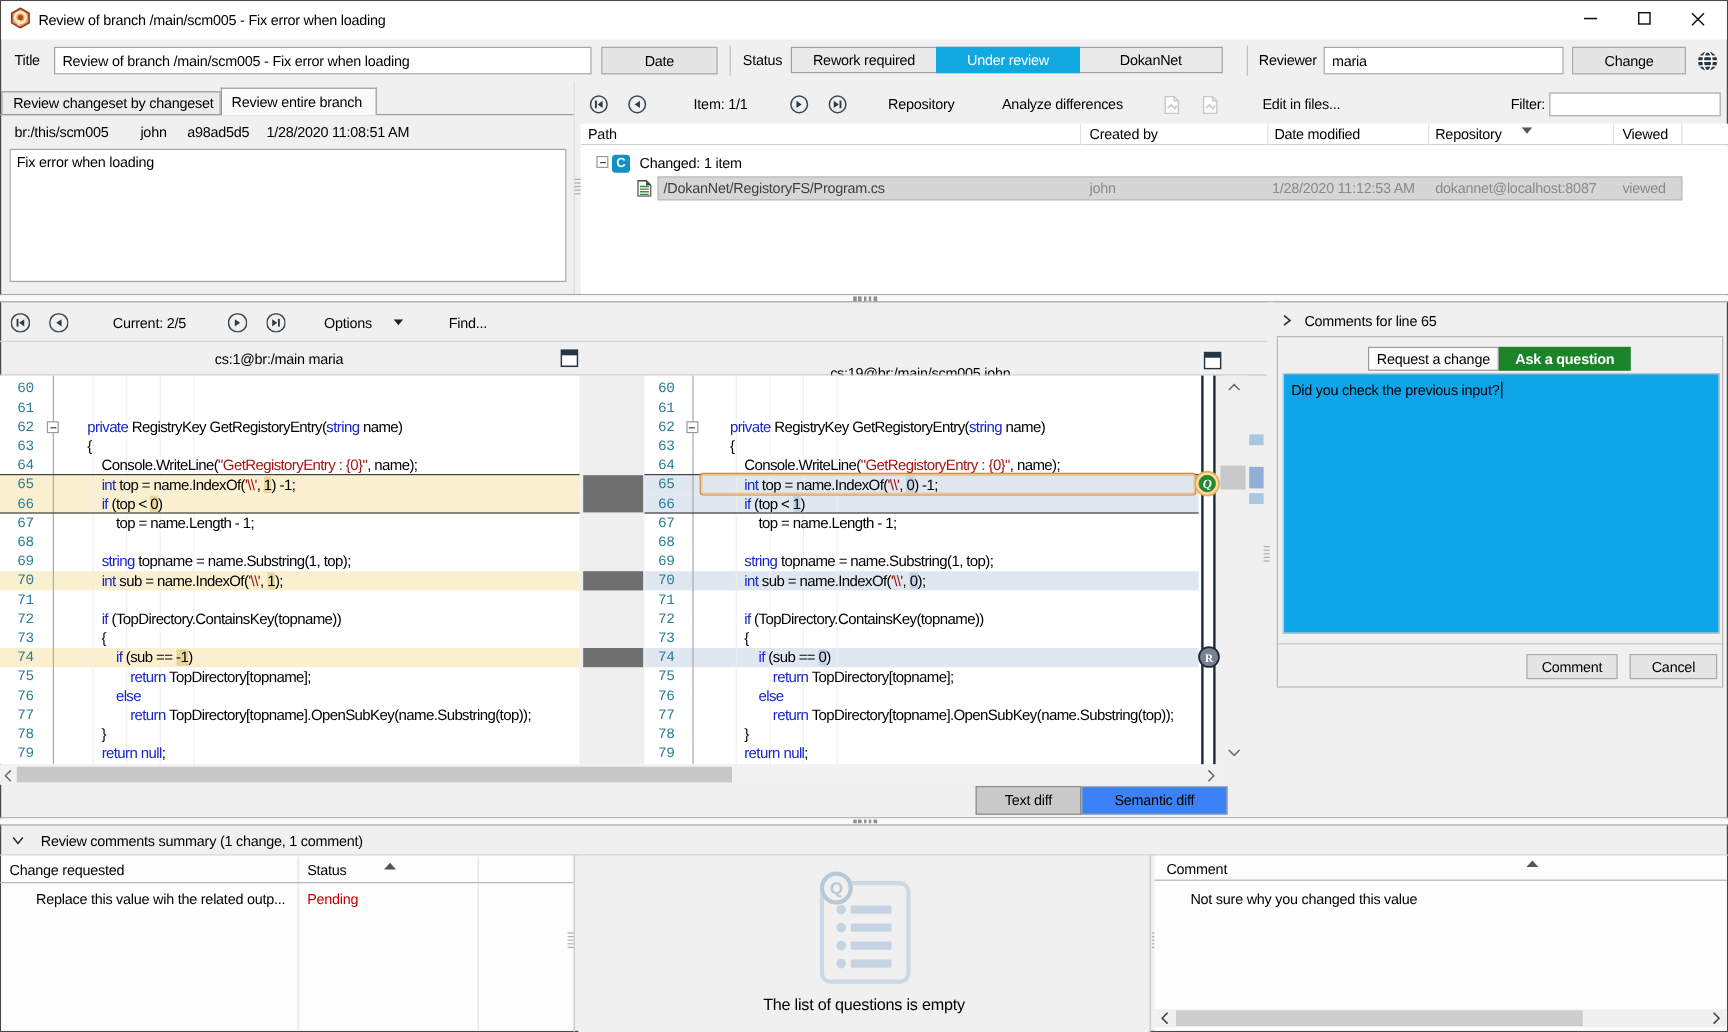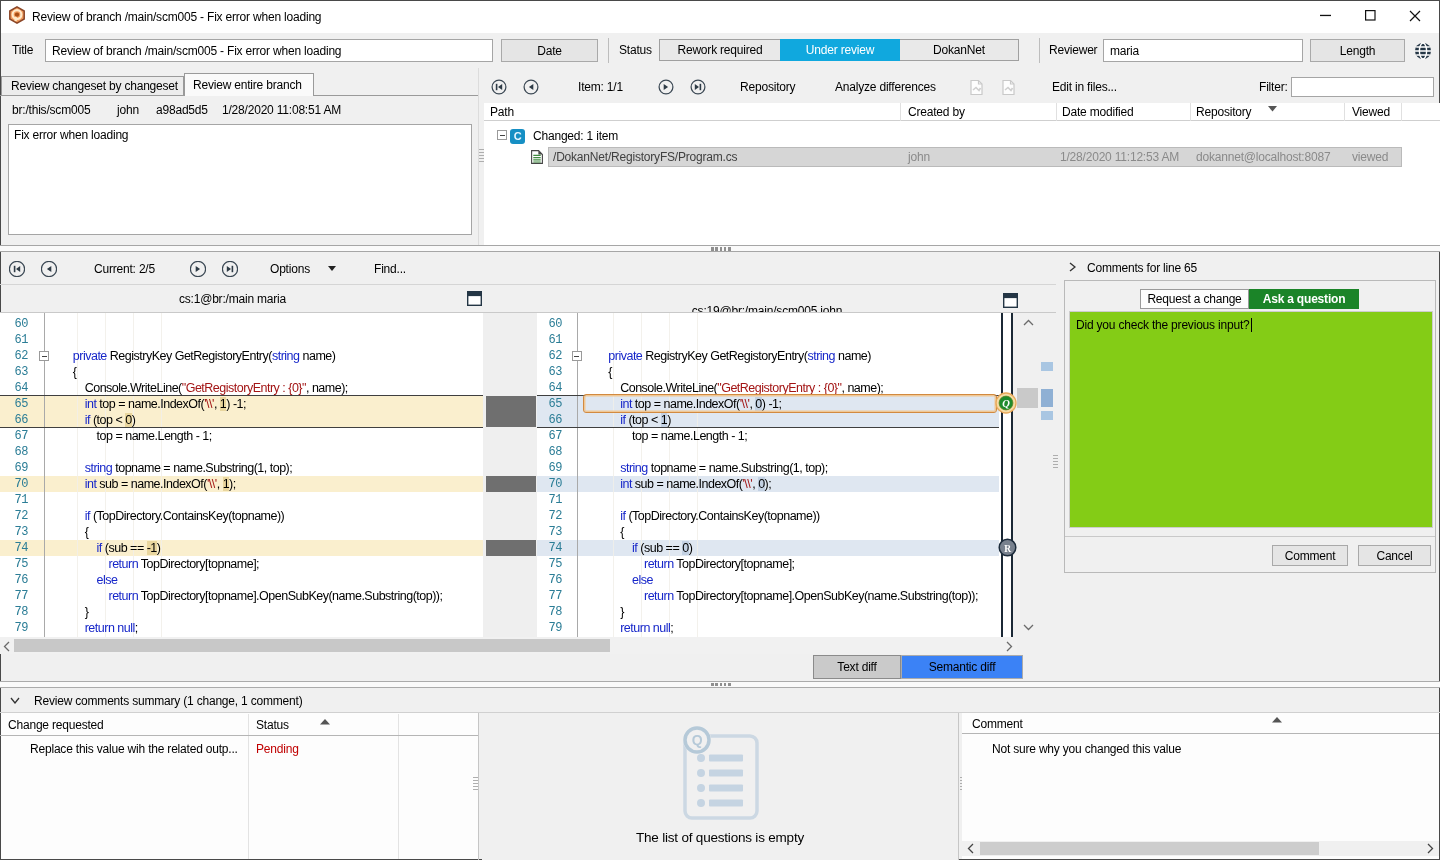--- a/index.html
+++ b/index.html
@@ -47,21 +47,21 @@
 <div class="btn" style="left:501px;top:39px;width:97px;height:23px">Date</div>
 <div class="abs" style="left:608px;top:38px;width:1px;height:25px;background:#bdbdbd"></div>
 <div class="lbl" style="left:619px;top:39px;height:22px">Status</div>
 <div class="abs" style="left:659px;top:39px;width:360px;height:22px;border:1px solid #a0a0a0;background:#e9e9e9"></div>
 <div class="lbl" style="left:660px;top:39px;width:120px;height:22px;justify-content:center">Rework required</div>
 <div class="abs" style="left:780px;top:39px;width:120px;height:22px;background:#10a8de;color:#fff;display:flex;align-items:center;justify-content:center">Under review</div>
 <div class="lbl" style="left:900px;top:39px;width:118px;height:22px;justify-content:center">DokanNet</div>
 <div class="abs" style="left:1039px;top:38px;width:1px;height:25px;background:#bdbdbd"></div>
 <div class="lbl" style="left:1049px;top:39px;height:22px">Reviewer</div>
 <div class="inp" style="left:1103px;top:39px;width:200px;height:23px">maria</div>
-<div class="btn" style="left:1310px;top:39px;width:95px;height:23px">Length</div>
+<div class="btn" style="left:1310px;top:39px;width:95px;height:23px">Change</div>
 <svg class="abs" style="left:1414px;top:42px" width="18" height="18" viewBox="0 0 18 18">
 <circle cx="9" cy="9" r="8" fill="#243645"></circle>
 <ellipse cx="9" cy="9" rx="3.6" ry="8" fill="none" stroke="#fff" stroke-width="1.4"></ellipse>
 <path d="M1 9 H17 M2.2 5 H15.8 M2.2 13 H15.8" stroke="#fff" stroke-width="1.4" fill="none"></path>
   </svg>
 <div class="abs" style="left:1px;top:76px;width:183px;height:20px;background:#ececec;border:1px solid #9a9a9a">
     <div class="lbl" style="left:9px;top:0;height:18px">Review changeset by changeset</div>
   </div>
 <div class="abs" style="left:0px;top:95px;width:478px;height:1px;background:#9a9a9a"></div>
 <div class="abs" style="left:184px;top:73px;width:130px;height:23px;background:#fafafa;border:1px solid #9a9a9a;border-bottom:none">
@@ -339,21 +339,21 @@
     <i></i>
     <i></i>
   </div>
 <svg class="abs" style="left:1069px;top:262px" width="7" height="10" viewBox="0 0 7 10">
     <path d="M1 1 L6 5 L1 9" fill="none" stroke="#333" stroke-width="1.4"></path>
   </svg>
 <div class="lbl" style="left:1087px;top:261px;height:14px">Comments for line 65</div>
 <div class="abs" style="left:1064px;top:280px;width:372px;height:293px;background:#f0f0f0;border:1px solid #b9b9b9"></div>
 <div class="abs" style="left:1140px;top:289px;width:109px;height:20px;background:#fdfdfd;border:1px solid #9a9a9a;display:flex;align-items:center;justify-content:center">Request a change</div>
 <div class="abs" style="left:1249px;top:289px;width:110px;height:20px;background:#1b8428;color:#fff;font-weight:bold;display:flex;align-items:center;justify-content:center">Ask a question</div>
-<div class="abs" style="left:1069px;top:311px;width:364px;height:217px;background:#84cc16;border:1px solid #cdcdcd;padding:6px 6px;font-size:12px">Did you check the previous input?<span style="border-left:1px solid #000;margin-left:1px"></span></div>
+<div class="abs" style="left:1069px;top:311px;width:364px;height:217px;background:#0ea5e9;border:1px solid #cdcdcd;padding:6px 6px;font-size:12px">Did you check the previous input?<span style="border-left:1px solid #000;margin-left:1px"></span></div>
 <div class="abs" style="left:1065px;top:536px;width:370px;height:1px;background:#c9c9c9"></div>
 <div class="btn" style="left:1272px;top:545px;width:76px;height:21px">Comment</div>
 <div class="btn" style="left:1358px;top:545px;width:73px;height:21px">Cancel</div>
 <div class="abs" style="left:0;top:681px;width:1440px;height:1px;background:#ababab"></div>
 <div class="abs" style="left:0;top:682px;width:1440px;height:5px;background:#fafafa"></div>
 <div class="abs" style="left:0;top:687px;width:1440px;height:1px;background:#ababab"></div>
 <div class="griph" style="left:711px;top:682.5px">
     <i></i>
     <i></i>
     <i></i>

